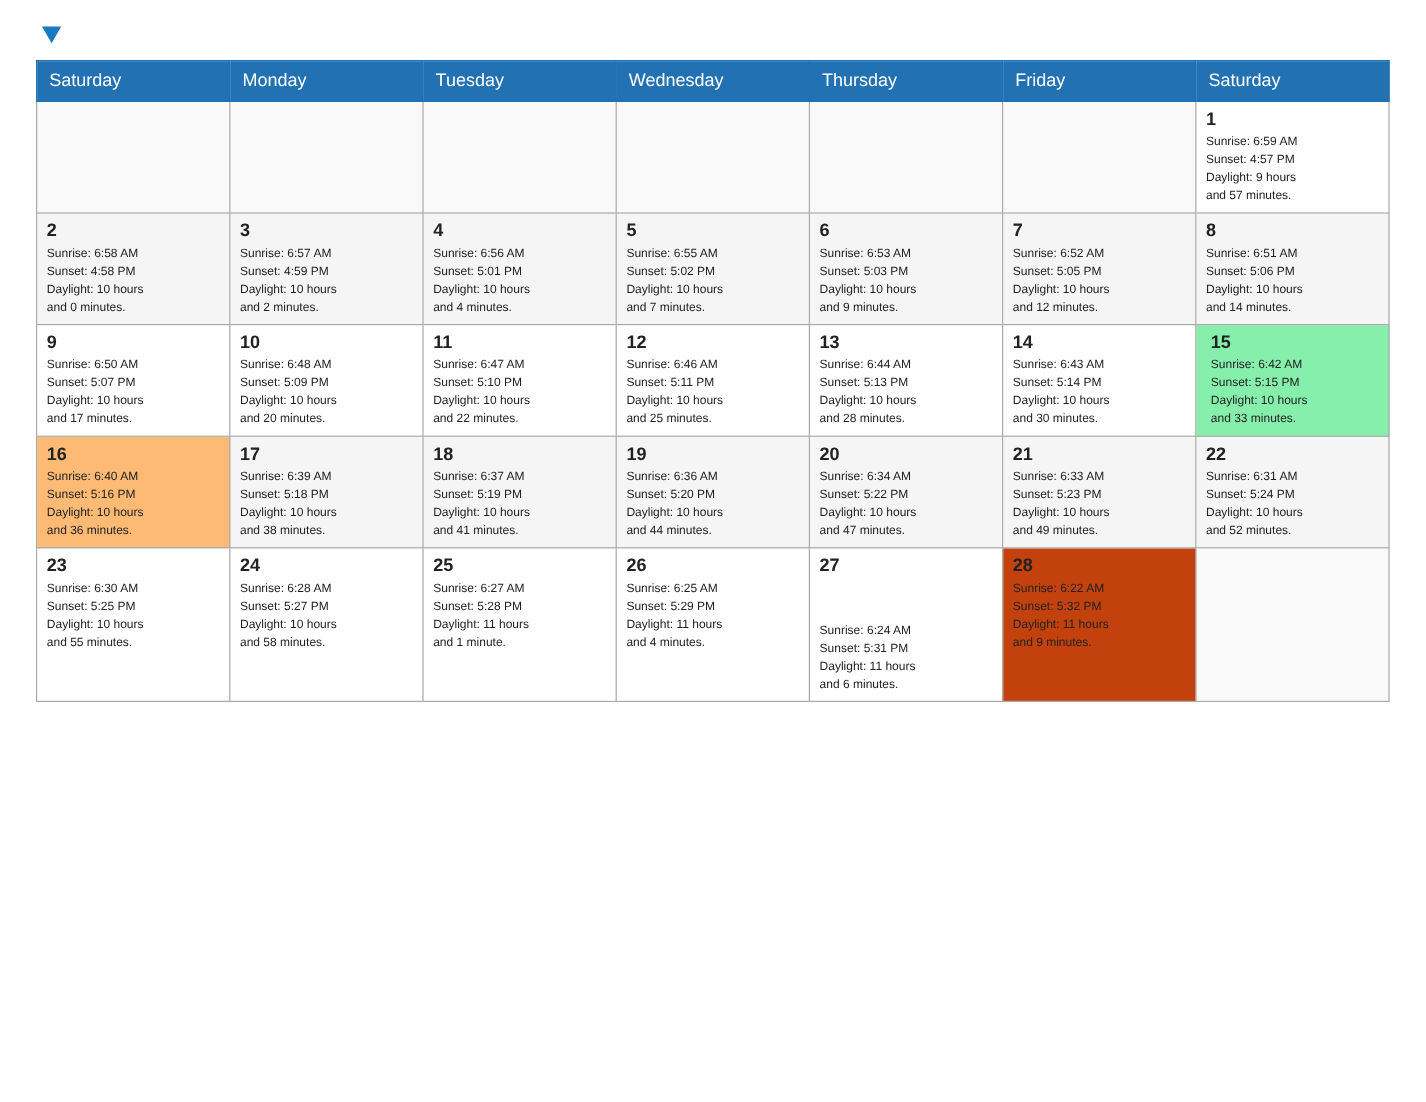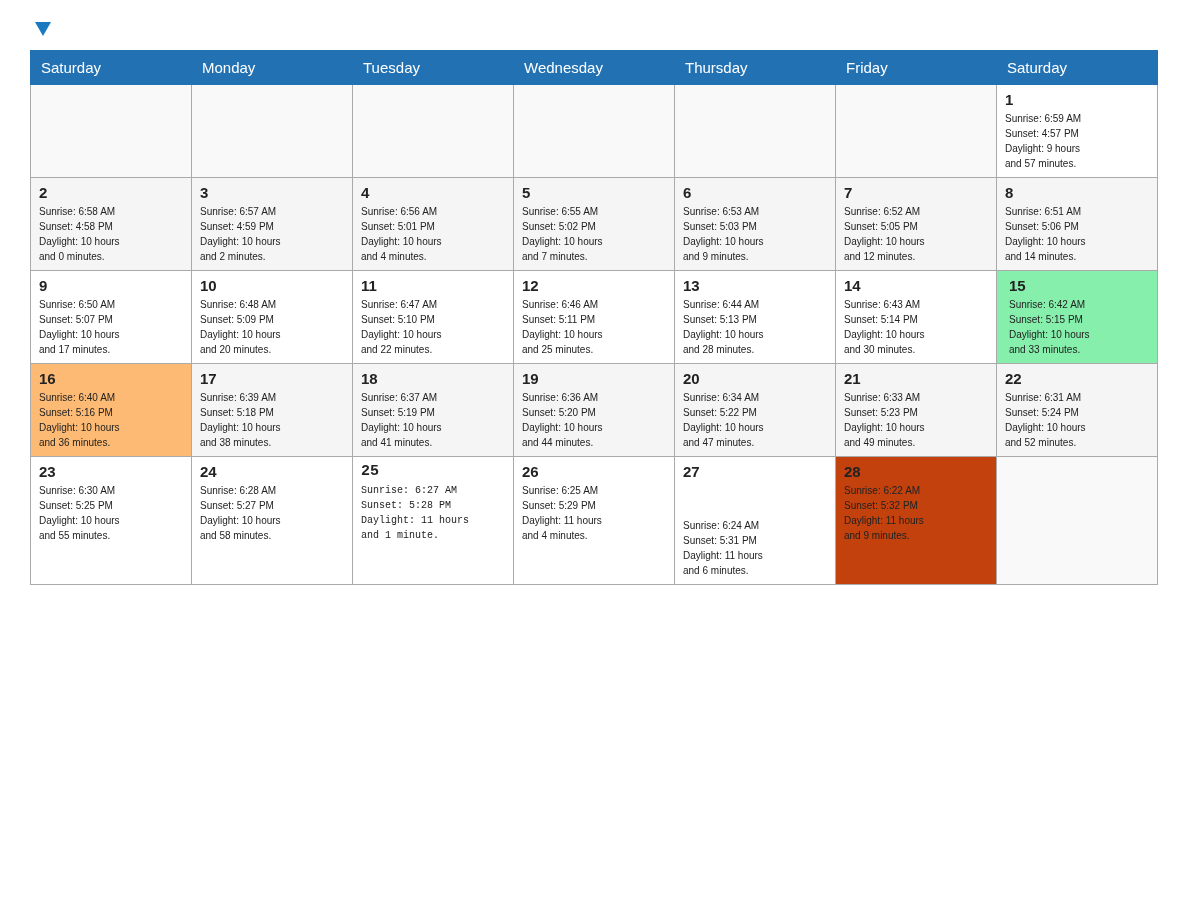--- a/index.html
+++ b/index.html
@@ -309,21 +309,21 @@
 Daylight: 10 hours
 and 55 minutes.</div>
         </td>
         <td style="background: rgb(255, 255, 255);">
           <span class="day-number">24</span>
           <div class="day-info" style="white-space: pre-line;">Sunrise: 6:28 AM
 Sunset: 5:27 PM
 Daylight: 10 hours
 and 58 minutes.</div>
         </td>
-        <td style="background: rgb(255, 255, 255); font-family: Liberation Mono, monospace;">
+        <td style="background: rgb(255, 255, 255);">
           <span class="day-number">25</span>
           <div class="day-info" style="white-space: pre-line;">Sunrise: 6:27 AM
 Sunset: 5:28 PM
 Daylight: 11 hours
 and 1 minute.</div>
         </td>
         <td style="background: rgb(255, 255, 255);">
           <span class="day-number">26</span>
           <div class="day-info" style="white-space: pre-line;">Sunrise: 6:25 AM
 Sunset: 5:29 PM

